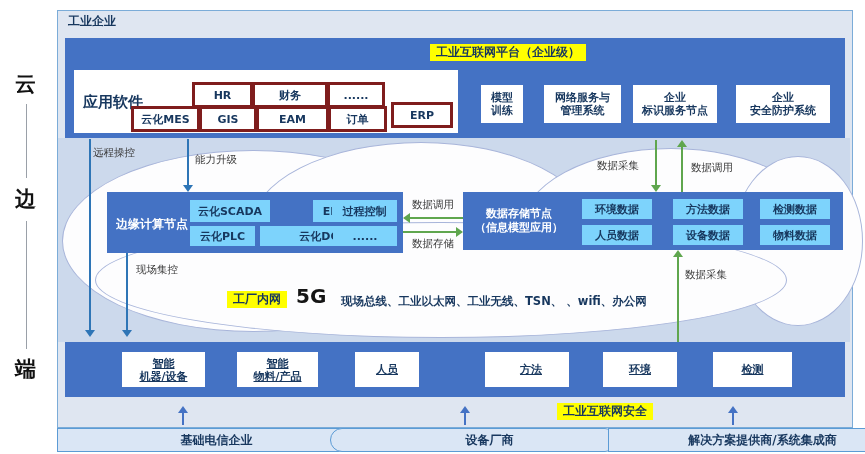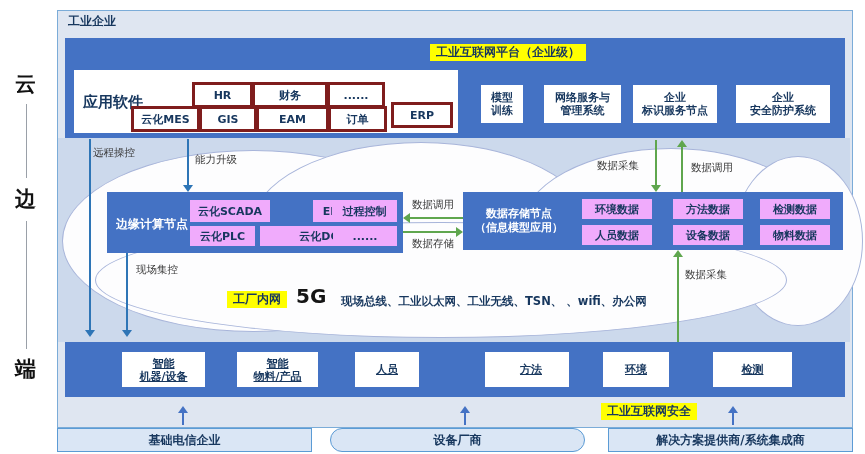--- a/index.html
+++ b/index.html
@@ -36,21 +36,21 @@
     font-size:11px; font-weight:bold; display:flex; align-items:center; justify-content:center;
   }
   .module {
     position:absolute; background:#ffffff; color:#17375e; font-size:11px; font-weight:bold;
     display:flex; align-items:center; justify-content:center; text-align:center; line-height:13px;
   }
 
   .node { position:absolute; background:#4472c4; }
   .node-label { position:absolute; color:#ffffff; font-weight:bold; font-size:12px; }
   .nbox {
-    position:absolute; background:#f0abfc; color:#17375e; font-size:11px; font-weight:bold;
+    position:absolute; background:#7dd3fc; color:#17375e; font-size:11px; font-weight:bold;
     display:flex; align-items:center; justify-content:center;
   }
 
   .flow-label { position:absolute; font-size:10.5px; color:#3a3a3a; }
 
   
   .va { position:absolute; width:10px; }
   .va::before { content:""; position:absolute; left:4px; width:2px; background:var(--c); top:0; bottom:6px; }
   .va-up::before { top:6px; bottom:0; }
   .va-down::after {
@@ -79,21 +79,21 @@
   .devbar { position:absolute; left:65px; top:342px; width:780px; height:55px; background:#4472c4; }
   .devbox {
     position:absolute; top:10px; height:35px; background:#ffffff; color:#17375e;
     font-size:11px; font-weight:bold; display:flex; align-items:center; justify-content:center;
     text-align:center; line-height:13px;text-decoration:underline;
   }
 
   .vendor {
     position:absolute; top:428px; height:22px; background:#dae6f5; border:1px solid #5b9bd5;
     color:#17375e; font-size:12px; font-weight:bold;
-    display:flex; align-items:center; justify-content:center;
+    display:flex; align-items:center; justify-content:center;padding-left:32px;
   }
 </style>
 </head>
 <body>
 
 <div class="canvas">
 
   <div class="rail-label" style="left:15px; top:70px;">云</div>
   <div class="rail-line" style="top:104px; height:74px;"></div>
   <div class="rail-label" style="left:15px; top:185px;">边</div>
@@ -180,25 +180,25 @@
   <div class="g5">5G</div>
   <div class="netlist">现场总线、工业以太网、工业无线、TSN、 、wifi、办公网</div>
 
   <div class="devbar">
     <div class="devbox pre" style="left:57px;  width:83px;">智能
 机器/设备</div>
     <div class="devbox pre" style="left:172px; width:81px;">智能
 物料/产品</div>
     <div class="devbox" style="left:290px; width:64px;">人员</div>
     <div class="devbox" style="left:420px; width:76px;padding-left:8px;">方法</div>
-    <div class="devbox" style="left:538px; width:66px;">环境</div>
+    <div class="devbox" style="left:538px; width:74px;">环境</div>
     <div class="devbox" style="left:648px; width:79px;">检测</div>
   </div>
 
-  <div class="ylabel" style="left:557px; top:403px;margin-left:44px;">工业互联网安全</div>
+  <div class="ylabel" style="left:557px; top:403px;">工业互联网安全</div>
 
   <div class="va va-up" style="--c:#4472c4; left:178px; top:406px; height:19px;"></div>
   <div class="va va-up" style="--c:#4472c4; left:460px; top:406px; height:19px;"></div>
   <div class="va va-up" style="--c:#4472c4; left:728px; top:406px; height:19px;"></div>
 
   <div class="vendor" style="left:57px;  width:253px;">基础电信企业</div>
   <div class="vendor" style="left:330px; width:253px;border-radius:12px;">设备厂商</div>
   <div class="vendor" style="left:608px; width:243px;">解决方案提供商/系统集成商</div>
 
 </div>

